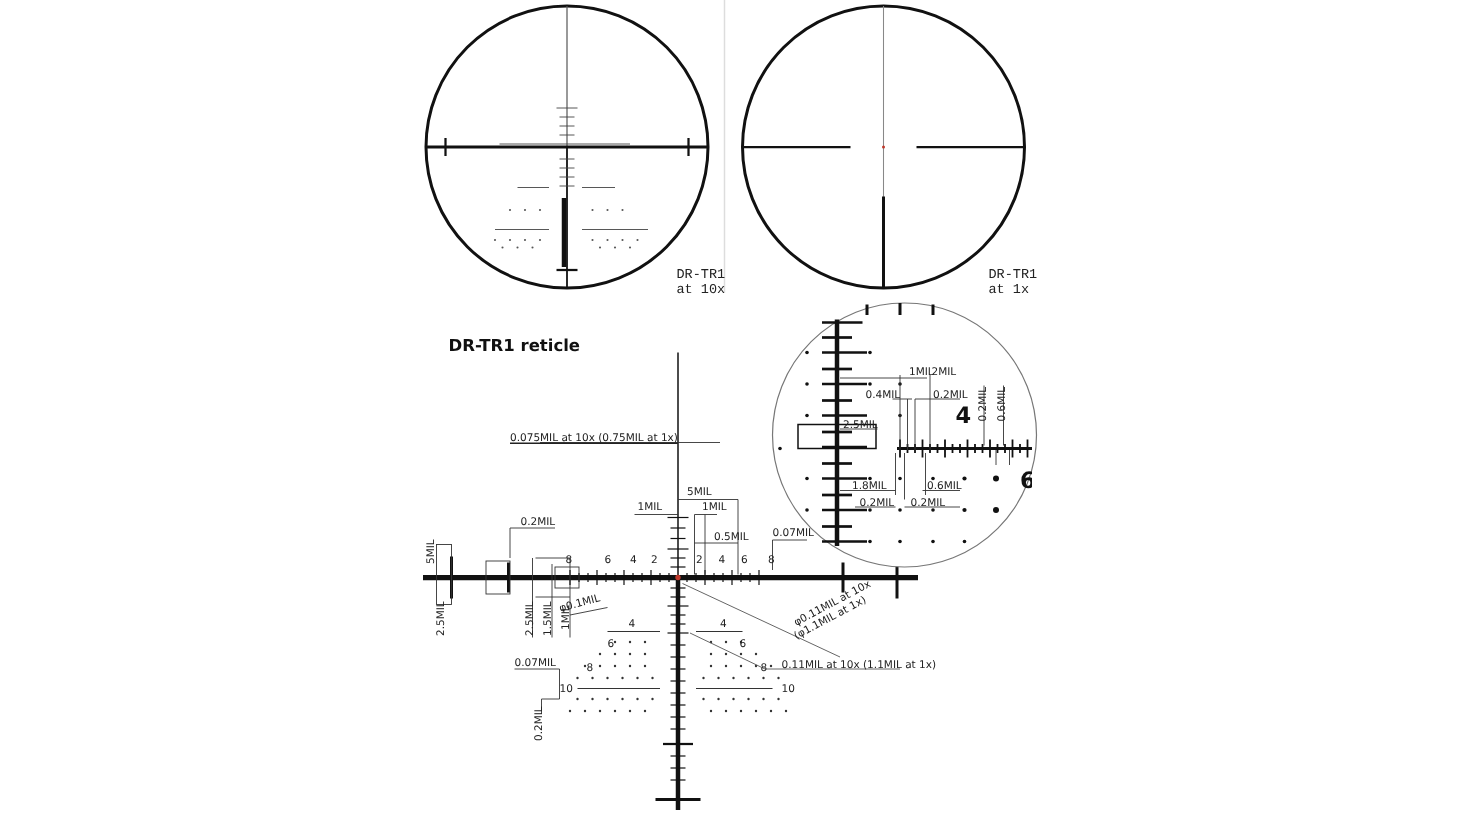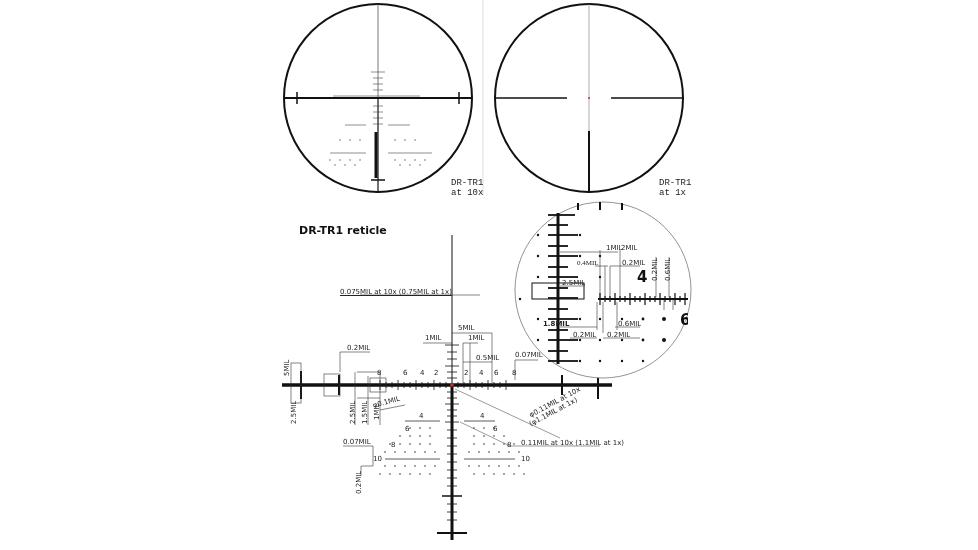--- a/index.html
+++ b/index.html
@@ -394,24 +394,24 @@
 <div class="dim vert" style="left:283px;top:376px;">5MIL</div>
 <div class="dim vert" style="left:290px;top:424px;">2.5MIL</div>
 <div class="dim vert" style="left:349px;top:424px;">2.5MIL</div>
 <div class="dim vert" style="left:361px;top:424px;">1.5MIL</div>
 <div class="dim vert" style="left:373px;top:420px;">1MIL</div>
 <div class="dim vert" style="left:355px;top:494px;">0.2MIL</div>
 
 
 <div class="dim" style="left:601px;top:244px;margin-left:20px;">2MIL</div>
 <div class="dim" style="left:606px;top:244px;">1MIL</div>
-<div class="dim" style="left:577px;top:259px;font-family:Liberation Serif, serif;">0.4MIL</div>
+<div class="dim" style="left:577px;top:259px;">0.4MIL</div>
 <div class="dim" style="left:622px;top:259px;">0.2MIL</div>
 <div class="dim" style="left:562px;top:279px;">2.5MIL</div>
-<div class="dim" style="left:543px;top:320px;font-weight:bold;">1.8MIL</div>
+<div class="dim" style="left:568px;top:320px;">1.8MIL</div>
 <div class="dim" style="left:618px;top:320px;">0.6MIL</div>
 <div class="dim" style="left:573px;top:331px;">0.2MIL</div>
 <div class="dim" style="left:607px;top:331px;">0.2MIL</div>
 <div class="dim vert" style="left:651px;top:281px;">0.2MIL</div>
 <div class="dim vert" style="left:664px;top:281px;">0.6MIL</div>
 <div style="position:absolute;left:637px;top:268px;font-family:'DejaVu Sans',sans-serif;font-weight:bold;font-size:15px;color:#111;">4</div>
 <div style="position:absolute;left:680px;top:311px;font-family:'DejaVu Sans',sans-serif;font-weight:bold;font-size:15px;color:#111;width:8px;overflow:hidden;">6</div>
 </div>
 
 </body></html>

